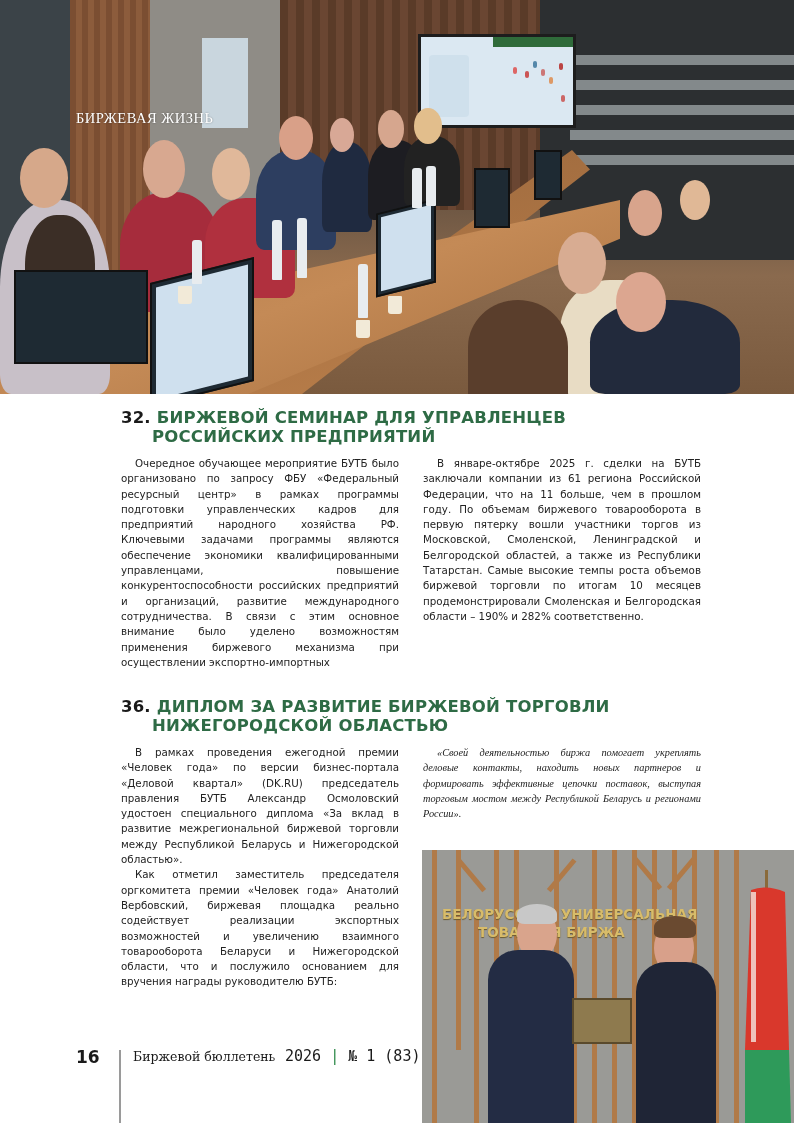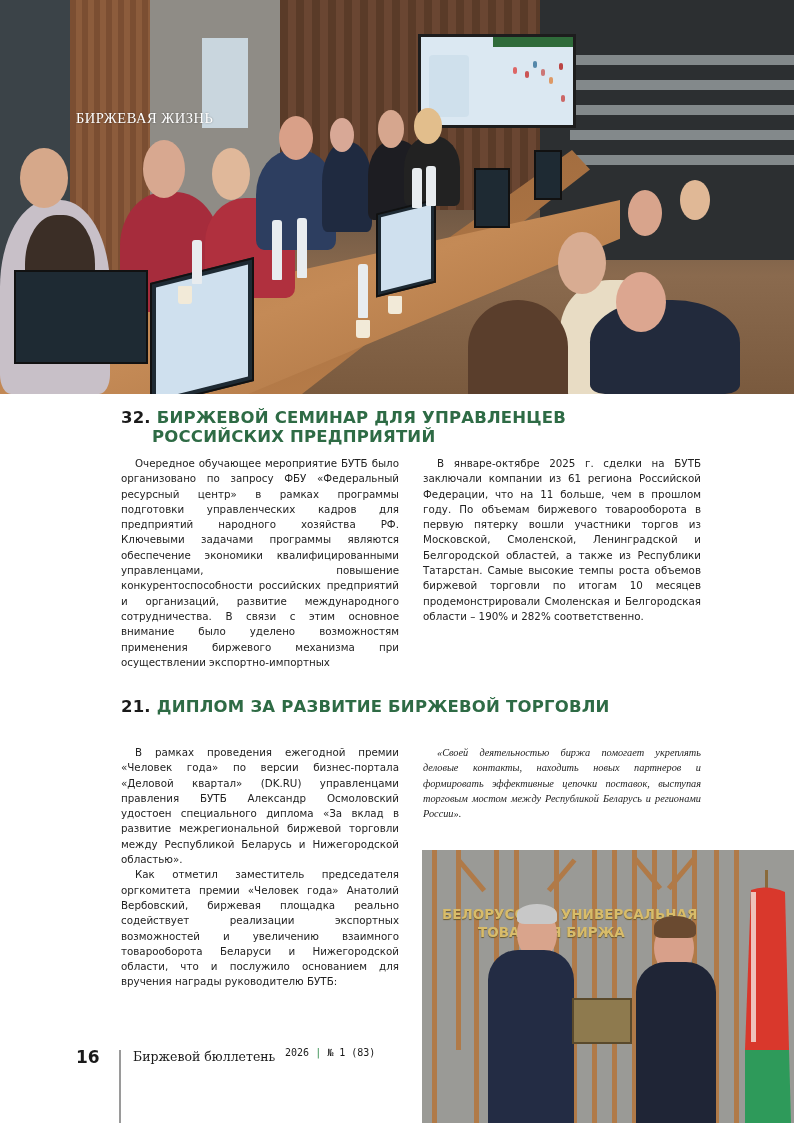--- a/index.html
+++ b/index.html
@@ -65,21 +65,21 @@
   .plaque { position:absolute; left:572px; top:998px; width:56px; height:42px; background:#8e7a4e;
             border:2px solid #5a4a2c; }
 
   
   .page-num { position:absolute; left:76px; top:1047px; font-family:"DejaVu Sans", sans-serif;
               font-weight:bold; font-size:17px; color:#1a1a1a; }
   .footer-rule { position:absolute; left:119px; top:1050px; width:2px; height:73px; background:#9a9a9a; }
   .footer-title { position:absolute; left:133px; top:1049px; font-family:"DejaVu Serif", serif;
                   font-size:12.5px; color:#1a1a1a; }
   .footer-issue { position:absolute; left:285px; top:1047px; font-family:"DejaVu Sans Mono", monospace;
-                  font-size:10px; color:#1a1a1a; }
+                  font-size:15px; color:#1a1a1a; }
   .footer-issue .sep { color:#2e8a4a; }
 </style>
 </head>
 <body>
 
 <div class="top-photo">
   <div class="wall-left"></div>
   <div class="wall-wood1"></div>
   <div class="wall-stone"></div>
   <div class="poster"></div>
@@ -162,26 +162,27 @@
 
 <div class="col" style="left:121px;top:456px;width:278px;">
   <p>Очередное обучающее мероприятие БУТБ было организовано по запросу ФБУ «Федеральный ресурсный центр» в рамках программы подготовки управленческих кадров для предприятий народного хозяйства РФ. Ключевыми задачами программы являются обеспечение экономики квалифицированными управленцами, повышение конкурентоспособности российских предприятий и организаций, развитие международного сотрудничества. В связи с этим основное внимание было уделено возможностям применения биржевого механизма при осуществлении экспортно-импортных</p>
 </div>
 
 <div class="col" style="left:423px;top:456px;width:278px;">
   <p>В январе-октябре 2025 г. сделки на БУТБ заключали компании из 61 региона Российской Федерации, что на 11 больше, чем в прошлом году. По объемам биржевого товарооборота в первую пятерку вошли участники торгов из Московской, Смоленской, Ленинградской и Белгородской областей, а также из Республики Татарстан. Самые высокие темпы роста объемов биржевой торговли по итогам 10 месяцев продемонстрировали Смоленская и Белгородская области – 190% и 282% соответственно.</p>
 </div>
 
 <h2 class="heading" style="top:697px;margin:0;">
-  <span class="num">21.</span>
+  <span class="num">36.</span>
   <span>ДИПЛОМ ЗА РАЗВИТИЕ БИРЖЕВОЙ ТОРГОВЛИ</span>
+  <span class="line2">НИЖЕГОРОДСКОЙ ОБЛАСТЬЮ</span>
 </h2>
 
 <div class="col" style="left:121px;top:745px;width:278px;">
-  <p>В рамках проведения ежегодной премии «Человек года» по версии бизнес-портала «Деловой квартал» (DK.RU) управленцами правления БУТБ Александр Осмоловский удостоен специального диплома «За вклад в развитие межрегиональной биржевой торговли между Республикой Беларусь и Нижегородской областью».</p>
+  <p>В рамках проведения ежегодной премии «Человек года» по версии бизнес-портала «Деловой квартал» (DK.RU) председатель правления БУТБ Александр Осмоловский удостоен специального диплома «За вклад в развитие межрегиональной биржевой торговли между Республикой Беларусь и Нижегородской областью».</p>
   <p style="">Как отметил заместитель председателя оргкомитета премии «Человек года» Анатолий Вербовский, биржевая площадка реально содействует реализации экспортных возможностей и увеличению взаимного товарооборота Беларуси и Нижегородской области, что и послужило основанием для вручения награды руководителю БУТБ:</p>
 </div>
 
 <div class="col quote" style="left:423px;top:745px;width:278px;font-family:Liberation Serif, serif;">
   <p>«Своей деятельностью биржа помогает укреплять деловые контакты, находить новых партнеров и формировать эффективные цепочки поставок, выступая торговым мостом между Республикой Беларусь и регионами России».</p>
 </div>
 
 <div class="bottom-photo">
   <div class="slat" style="left:10px;top:0;height:273px;"></div>
   <div class="slat" style="left:34px;top:0;height:200px;"></div>

